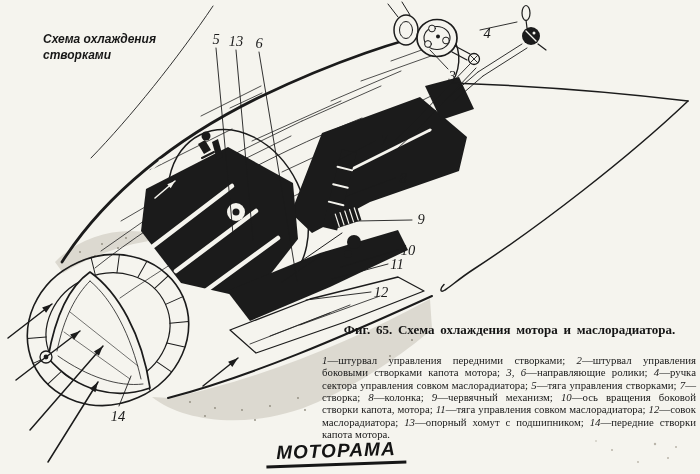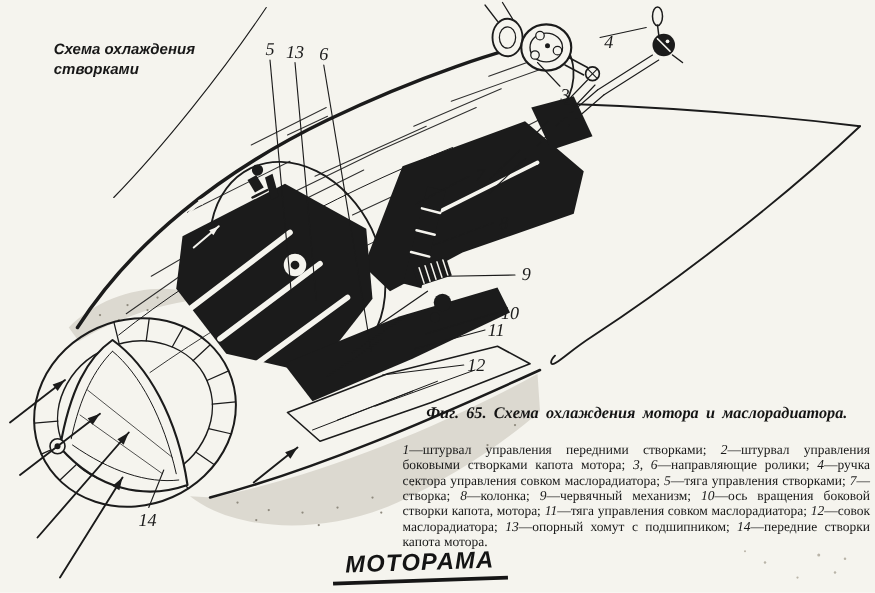--- a/index.html
+++ b/index.html
@@ -2,21 +2,21 @@
 <html><head>
 <meta charset="utf-8">
 <style>
   html,body{margin:0;padding:0;}
   .page{position:relative;width:700px;height:474px;background:#f5f4ee;overflow:hidden;
         font-family:"Liberation Serif",serif;color:#1b1b1b;}
   .heading{position:absolute;left:11px;top:31px;font-family:"Liberation Sans",sans-serif;
            font-weight:700;font-style:italic;font-size:12px;line-height:16px;color:#171717;margin-left:32px;}
   .diagram{position:absolute;left:0;top:0;}
   .caption{position:absolute;left:321px;top:322px;width:377px;text-align:center;
-           font-weight:700;font-size:13px;word-spacing:2.5px;color:#141414;font-style:italic;}
+           font-weight:700;font-size:13px;word-spacing:2.5px;color:#141414;}
   .legend{position:absolute;left:322px;top:343px;width:374px;font-size:10.8px;
           line-height:12.4px;text-align:justify;color:#1a1a1a;}
   .legend i{font-style:italic;}
   .logo{position:absolute;left:266px;top:440px;width:140px;text-align:center;
         font-family:"Liberation Sans",sans-serif;font-weight:700;font-style:italic;
         font-size:19px;letter-spacing:1px;color:#141414;border-bottom:3px solid #161616;
         padding-bottom:1px;transform:rotate(-2deg);}
   svg text.callout{font-family:"Liberation Serif",serif;font-style:italic;font-size:14.5px;fill:#1b1b1b;}
 </style>
 </head>

